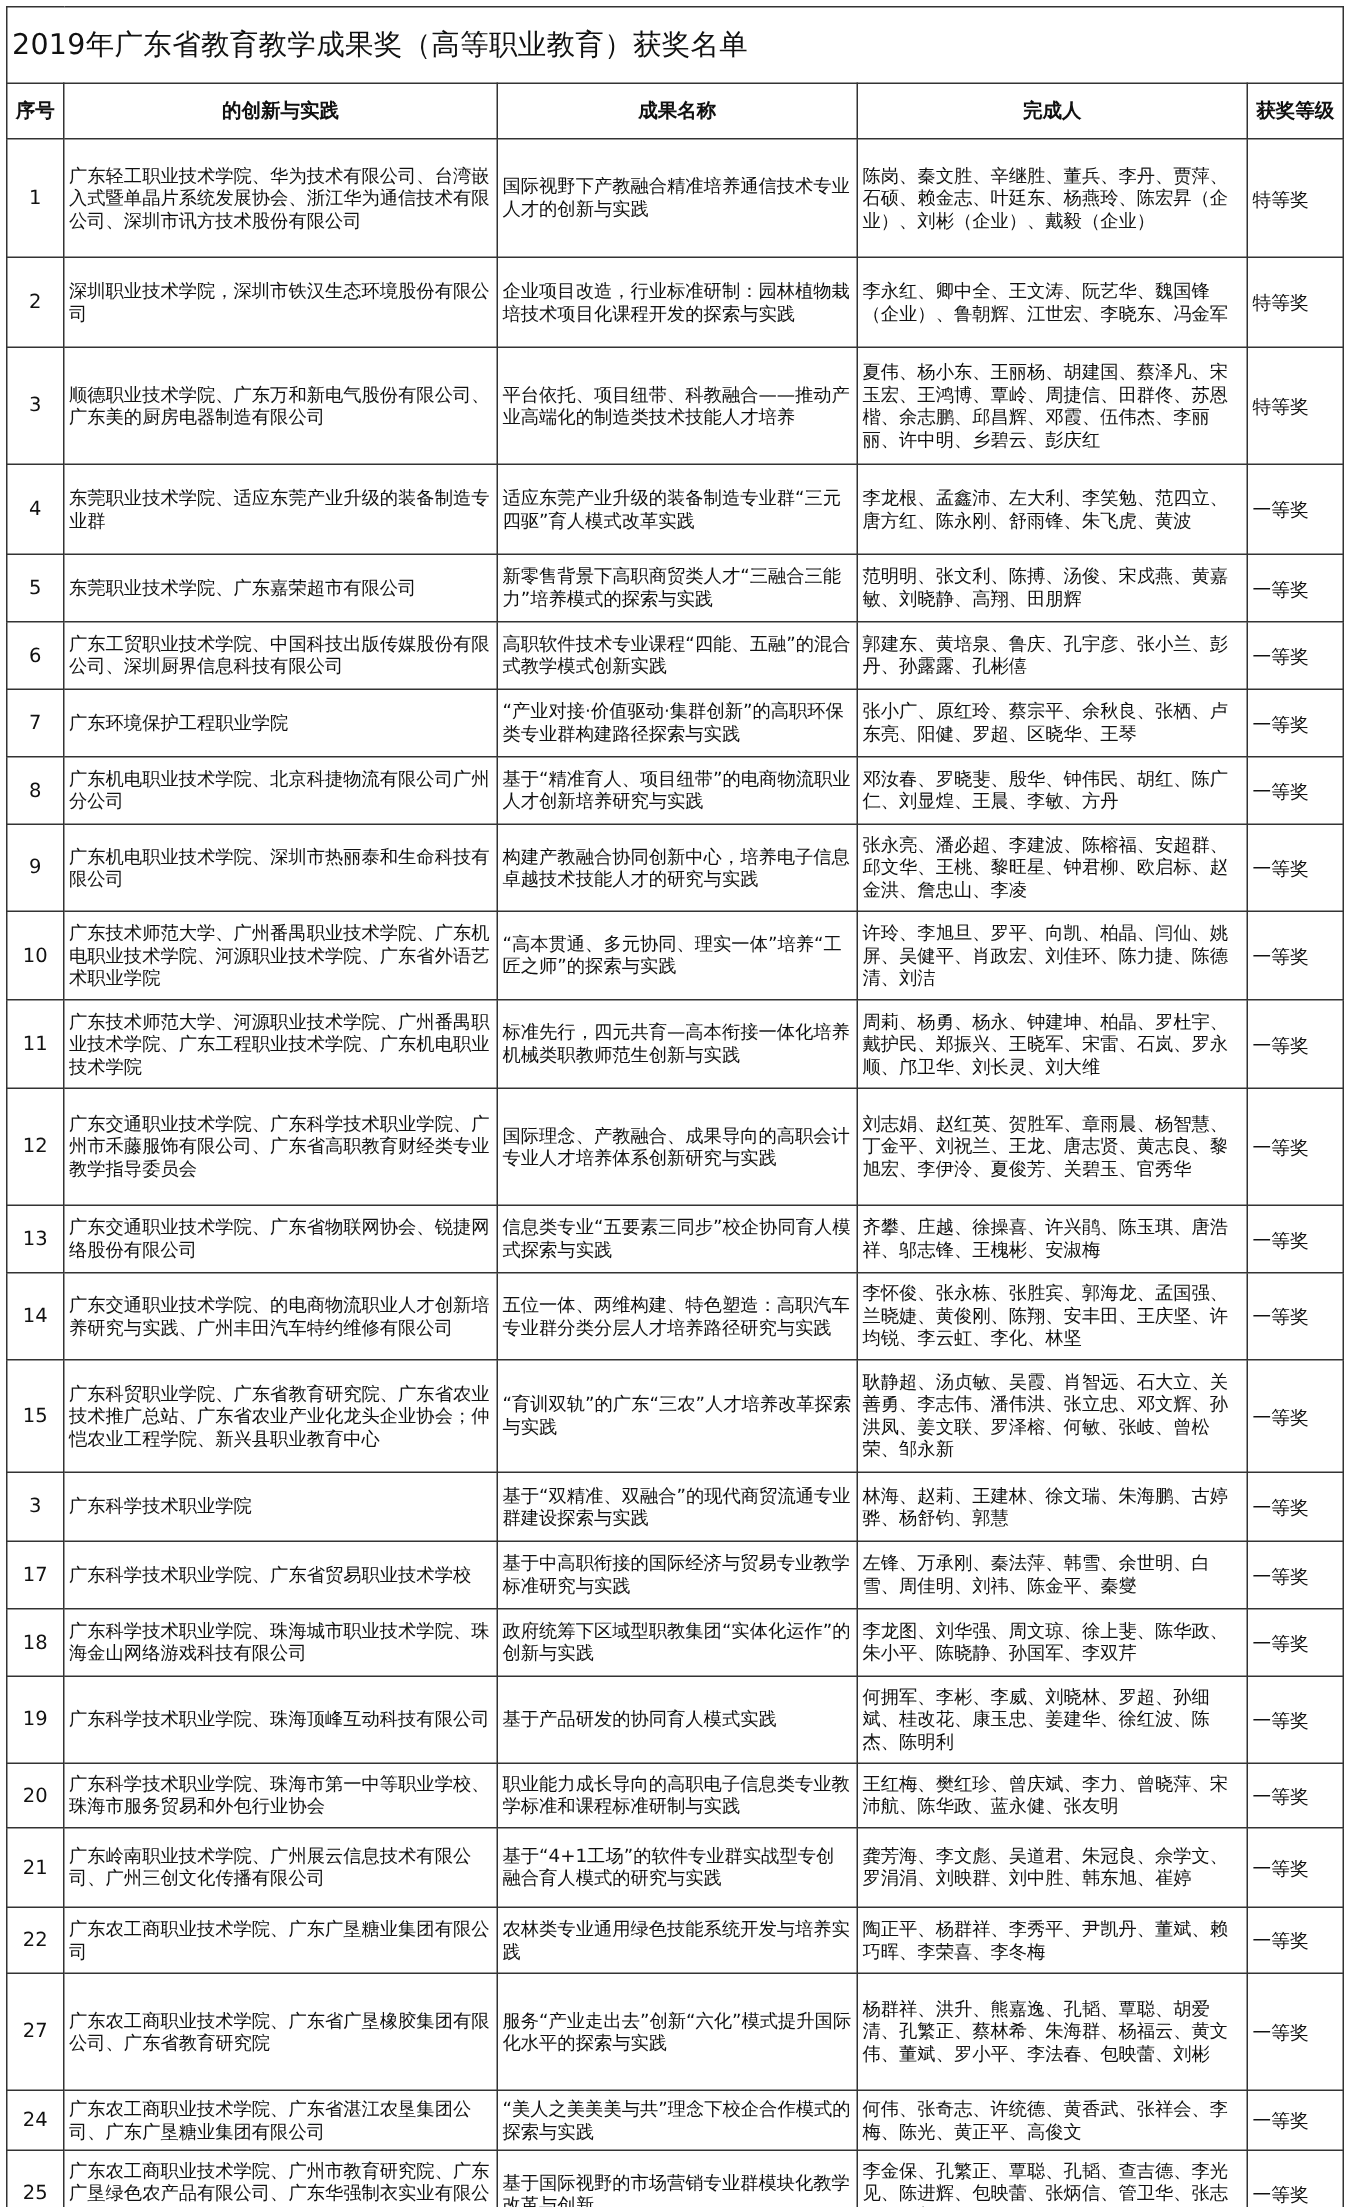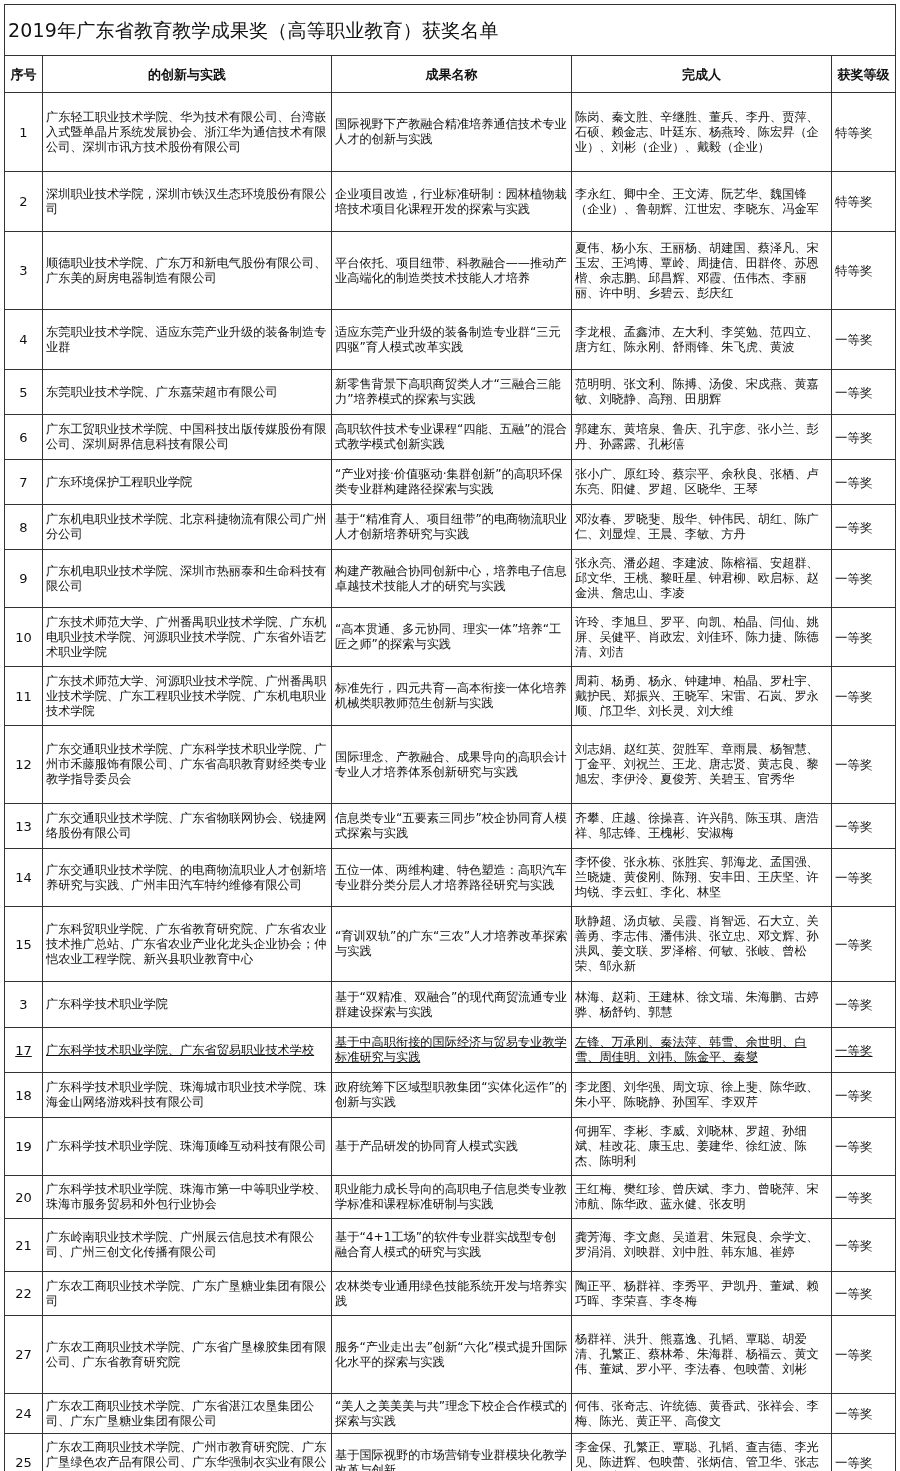--- a/index.html
+++ b/index.html
@@ -144,21 +144,21 @@
           <td class="txt">耿静超、汤贞敏、吴霞、肖智远、石大立、关善勇、李志伟、潘伟洪、张立忠、邓文辉、孙洪凤、姜文联、罗泽榕、何敏、张岐、曾松荣、邹永新</td>
           <td class="lvl">一等奖</td>
         </tr>
         <tr style="height: 46px;">
           <td class="idx">3</td>
           <td class="txt">广东科学技术职业学院</td>
           <td class="txt">基于“双精准、双融合”的现代商贸流通专业群建设探索与实践</td>
           <td class="txt">林海、赵莉、王建林、徐文瑞、朱海鹏、古婷骅、杨舒钧、郭慧</td>
           <td class="lvl">一等奖</td>
         </tr>
-        <tr style="height: 45px; text-decoration: underline;">
+        <tr style="height: 45px;">
           <td class="idx">17</td>
           <td class="txt">广东科学技术职业学院、广东省贸易职业技术学校</td>
           <td class="txt">基于中高职衔接的国际经济与贸易专业教学标准研究与实践</td>
           <td class="txt">左锋、万承刚、秦法萍、韩雪、余世明、白雪、周佳明、刘祎、陈金平、秦燮</td>
           <td class="lvl">一等奖</td>
         </tr>
         <tr style="height: 45px;">
           <td class="idx">18</td>
           <td class="txt">广东科学技术职业学院、珠海城市职业技术学院、珠海金山网络游戏科技有限公司</td>
           <td class="txt">政府统筹下区域型职教集团“实体化运作”的创新与实践</td>

